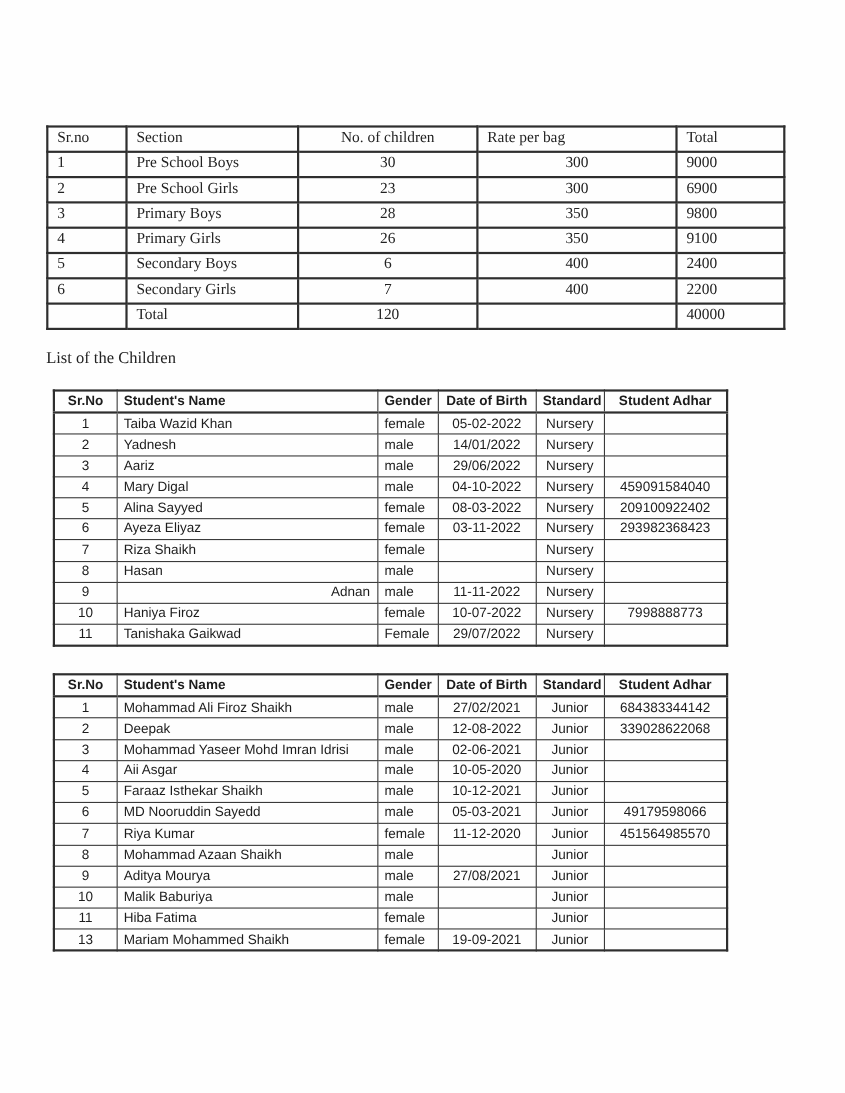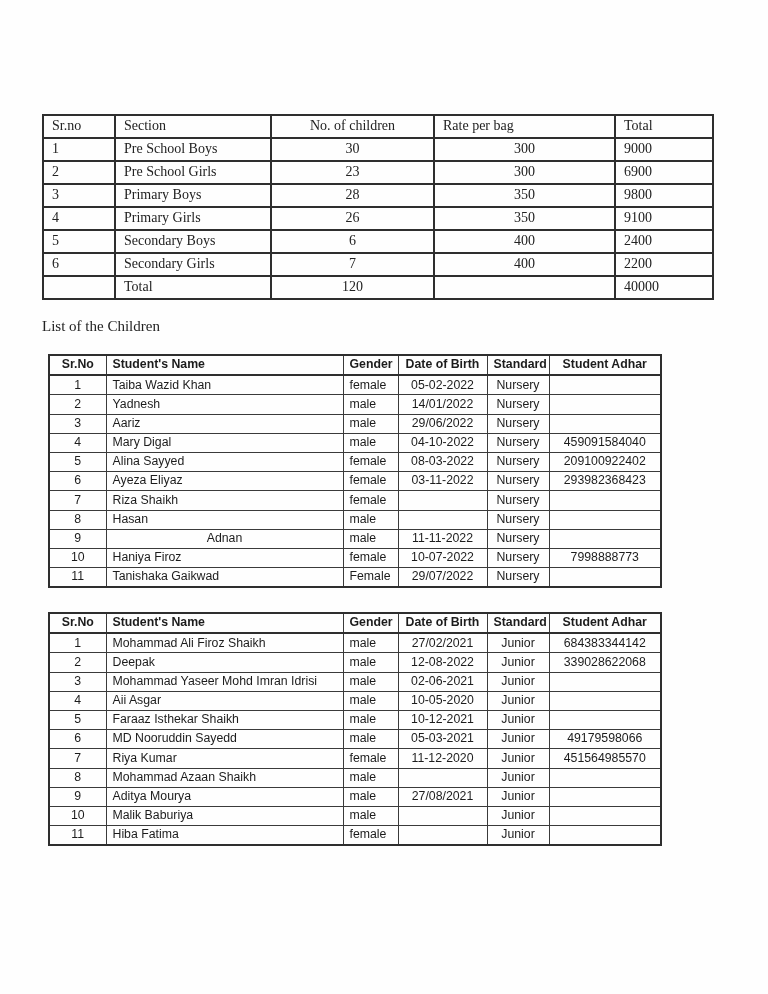--- a/index.html
+++ b/index.html
@@ -228,21 +228,21 @@
         <tr>
           <td style="text-align: center;">8</td>
           <td style="text-align: left;">Hasan</td>
           <td style="text-align: left;">male</td>
           <td style="text-align: center;"></td>
           <td style="text-align: center;">Nursery</td>
           <td style="text-align: center;"></td>
         </tr>
         <tr>
           <td style="text-align: center;">9</td>
-          <td style="text-align: center;">Adnan</td>
+          <td style="text-align: right;">Adnan</td>
           <td style="text-align: left;">male</td>
           <td style="text-align: center;">11-11-2022</td>
           <td style="text-align: center;">Nursery</td>
           <td style="text-align: center;"></td>
         </tr>
         <tr>
           <td style="text-align: center;">10</td>
           <td style="text-align: left;">Haniya Firoz</td>
           <td style="text-align: left;">female</td>
           <td style="text-align: center;">10-07-2022</td>
@@ -361,16 +361,24 @@
           <td style="text-align: center;"></td>
         </tr>
         <tr>
           <td style="text-align: center;">11</td>
           <td style="text-align: left;">Hiba Fatima</td>
           <td style="text-align: left;">female</td>
           <td style="text-align: center;"></td>
           <td style="text-align: center;">Junior</td>
           <td style="text-align: center;"></td>
         </tr>
+        <tr>
+          <td style="text-align: center;">13</td>
+          <td style="text-align: left;">Mariam Mohammed Shaikh</td>
+          <td style="text-align: left;">female</td>
+          <td style="text-align: center;">19-09-2021</td>
+          <td style="text-align: center;">Junior</td>
+          <td style="text-align: center;"></td>
+        </tr>
       </tbody>
   </table>
 
 </div>
 
 </body></html>

